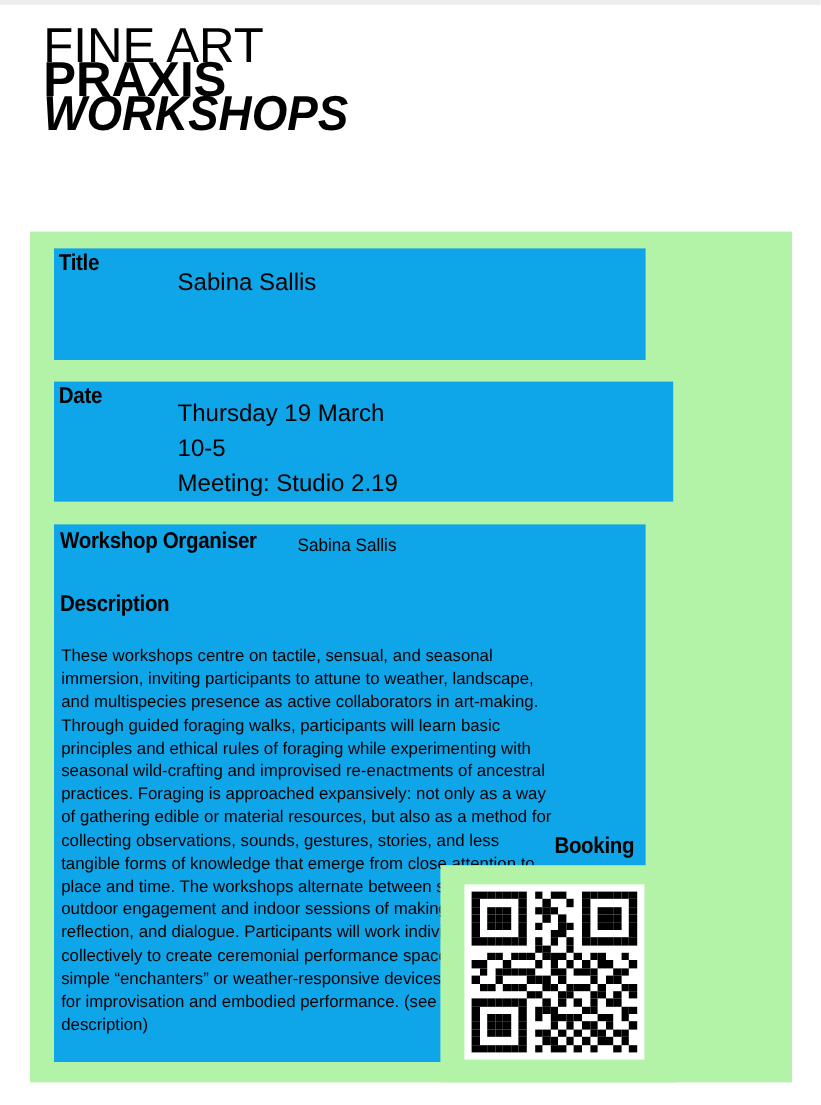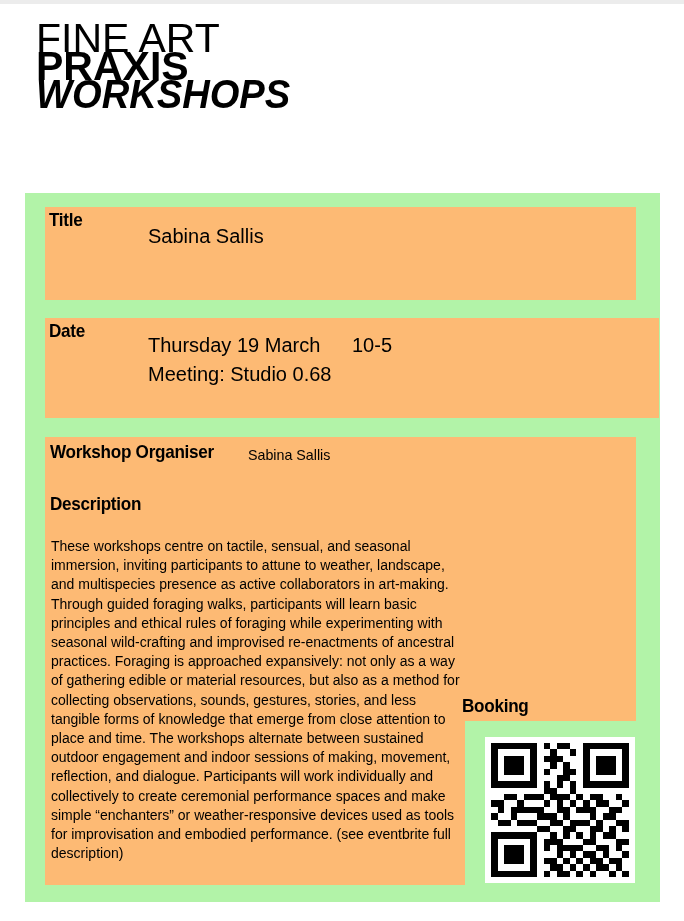--- a/index.html
+++ b/index.html
@@ -6,30 +6,30 @@
   .page{position:relative;width:684px;height:921px;background:#ffffff;
         font-family:"Liberation Sans",sans-serif;color:#000;overflow:hidden;}
   .top-strip{position:absolute;left:0;top:0;width:684px;height:4px;background:var(--strip,#ececec);}
   .brand{position:absolute;left:36px;top:24px;line-height:28px;font-size:41px;letter-spacing:0;}
   .brand .l1{font-weight:400;}
   .brand .l2{font-weight:700;}
   .brand .l3{font-weight:700;font-style:italic;display:inline-block;
              transform:scaleX(0.93);transform-origin:left;}
   .url{position:absolute;left:29px;top:167px;font-size:14px;}
   .frame{position:absolute;left:25px;top:193px;width:635px;height:709px;background:var(--green,#b2f3a8);}
-  .box{position:absolute;left:20px;width:591px;background:#fdba74;}
+  .box{position:absolute;left:20px;width:493px;background:#0ea5e9;}
   .title-box{top:14px;height:93px;}
   .date-box{top:125px;height:100px;padding-left:23px;}
   .main-box{top:244px;height:448px;}
   .label{font-weight:700;font-size:19px;letter-spacing:-0.3px;display:inline-block;
          transform:scaleX(0.9);transform-origin:left top;white-space:nowrap;}
   .corner-label{position:absolute;left:4px;top:2px;}
   .title-content{position:absolute;left:103px;top:15px;font-size:20px;line-height:28px;}
   .date-content{position:absolute;left:103px;top:13px;font-size:20px;line-height:29px;}
-  .date-row{display:flex;}
+  .date-row{display:flex;flex-direction:column;}
   .date-row .d{width:204px;white-space:nowrap;}
   .date-row .t{white-space:nowrap;}
   .org-row{position:absolute;left:5px;top:4px;display:flex;align-items:flex-end;}
   .org-name{font-size:15px;margin-left:16px;margin-top:3px;display:inline-block;
             transform:scaleX(0.95);transform-origin:left top;white-space:nowrap;}
   .desc-label{position:absolute;left:5px;top:56px;}
   .desc-text{position:absolute;left:6px;top:100px;width:414px;margin:0;
              font-size:14px;line-height:19.2px;}
   .booking-label{position:absolute;left:417px;top:258px;}
   .booking-area{position:absolute;right:-24px;bottom:-17px;width:195px;height:181px;
@@ -63,21 +63,21 @@
     </section>
 
     <section class="box date-box">
       <span class="label corner-label">Date</span>
       <div class="date-content">
           <div class="date-row">
             <span class="d">Thursday 19 March</span>
             <span class="t">10-5</span>
           </div>
           <div class="date-row">
-            <span class="d">Meeting: Studio 0.68</span>
+            <span class="d">Meeting: Studio 2.19</span>
             <span class="t"></span>
           </div>
         </div>
     </section>
 
     <section class="box main-box">
       <div class="org-row">
         <span class="label">Workshop Organiser</span>
         <span class="org-name">Sabina Sallis</span>
       </div>

